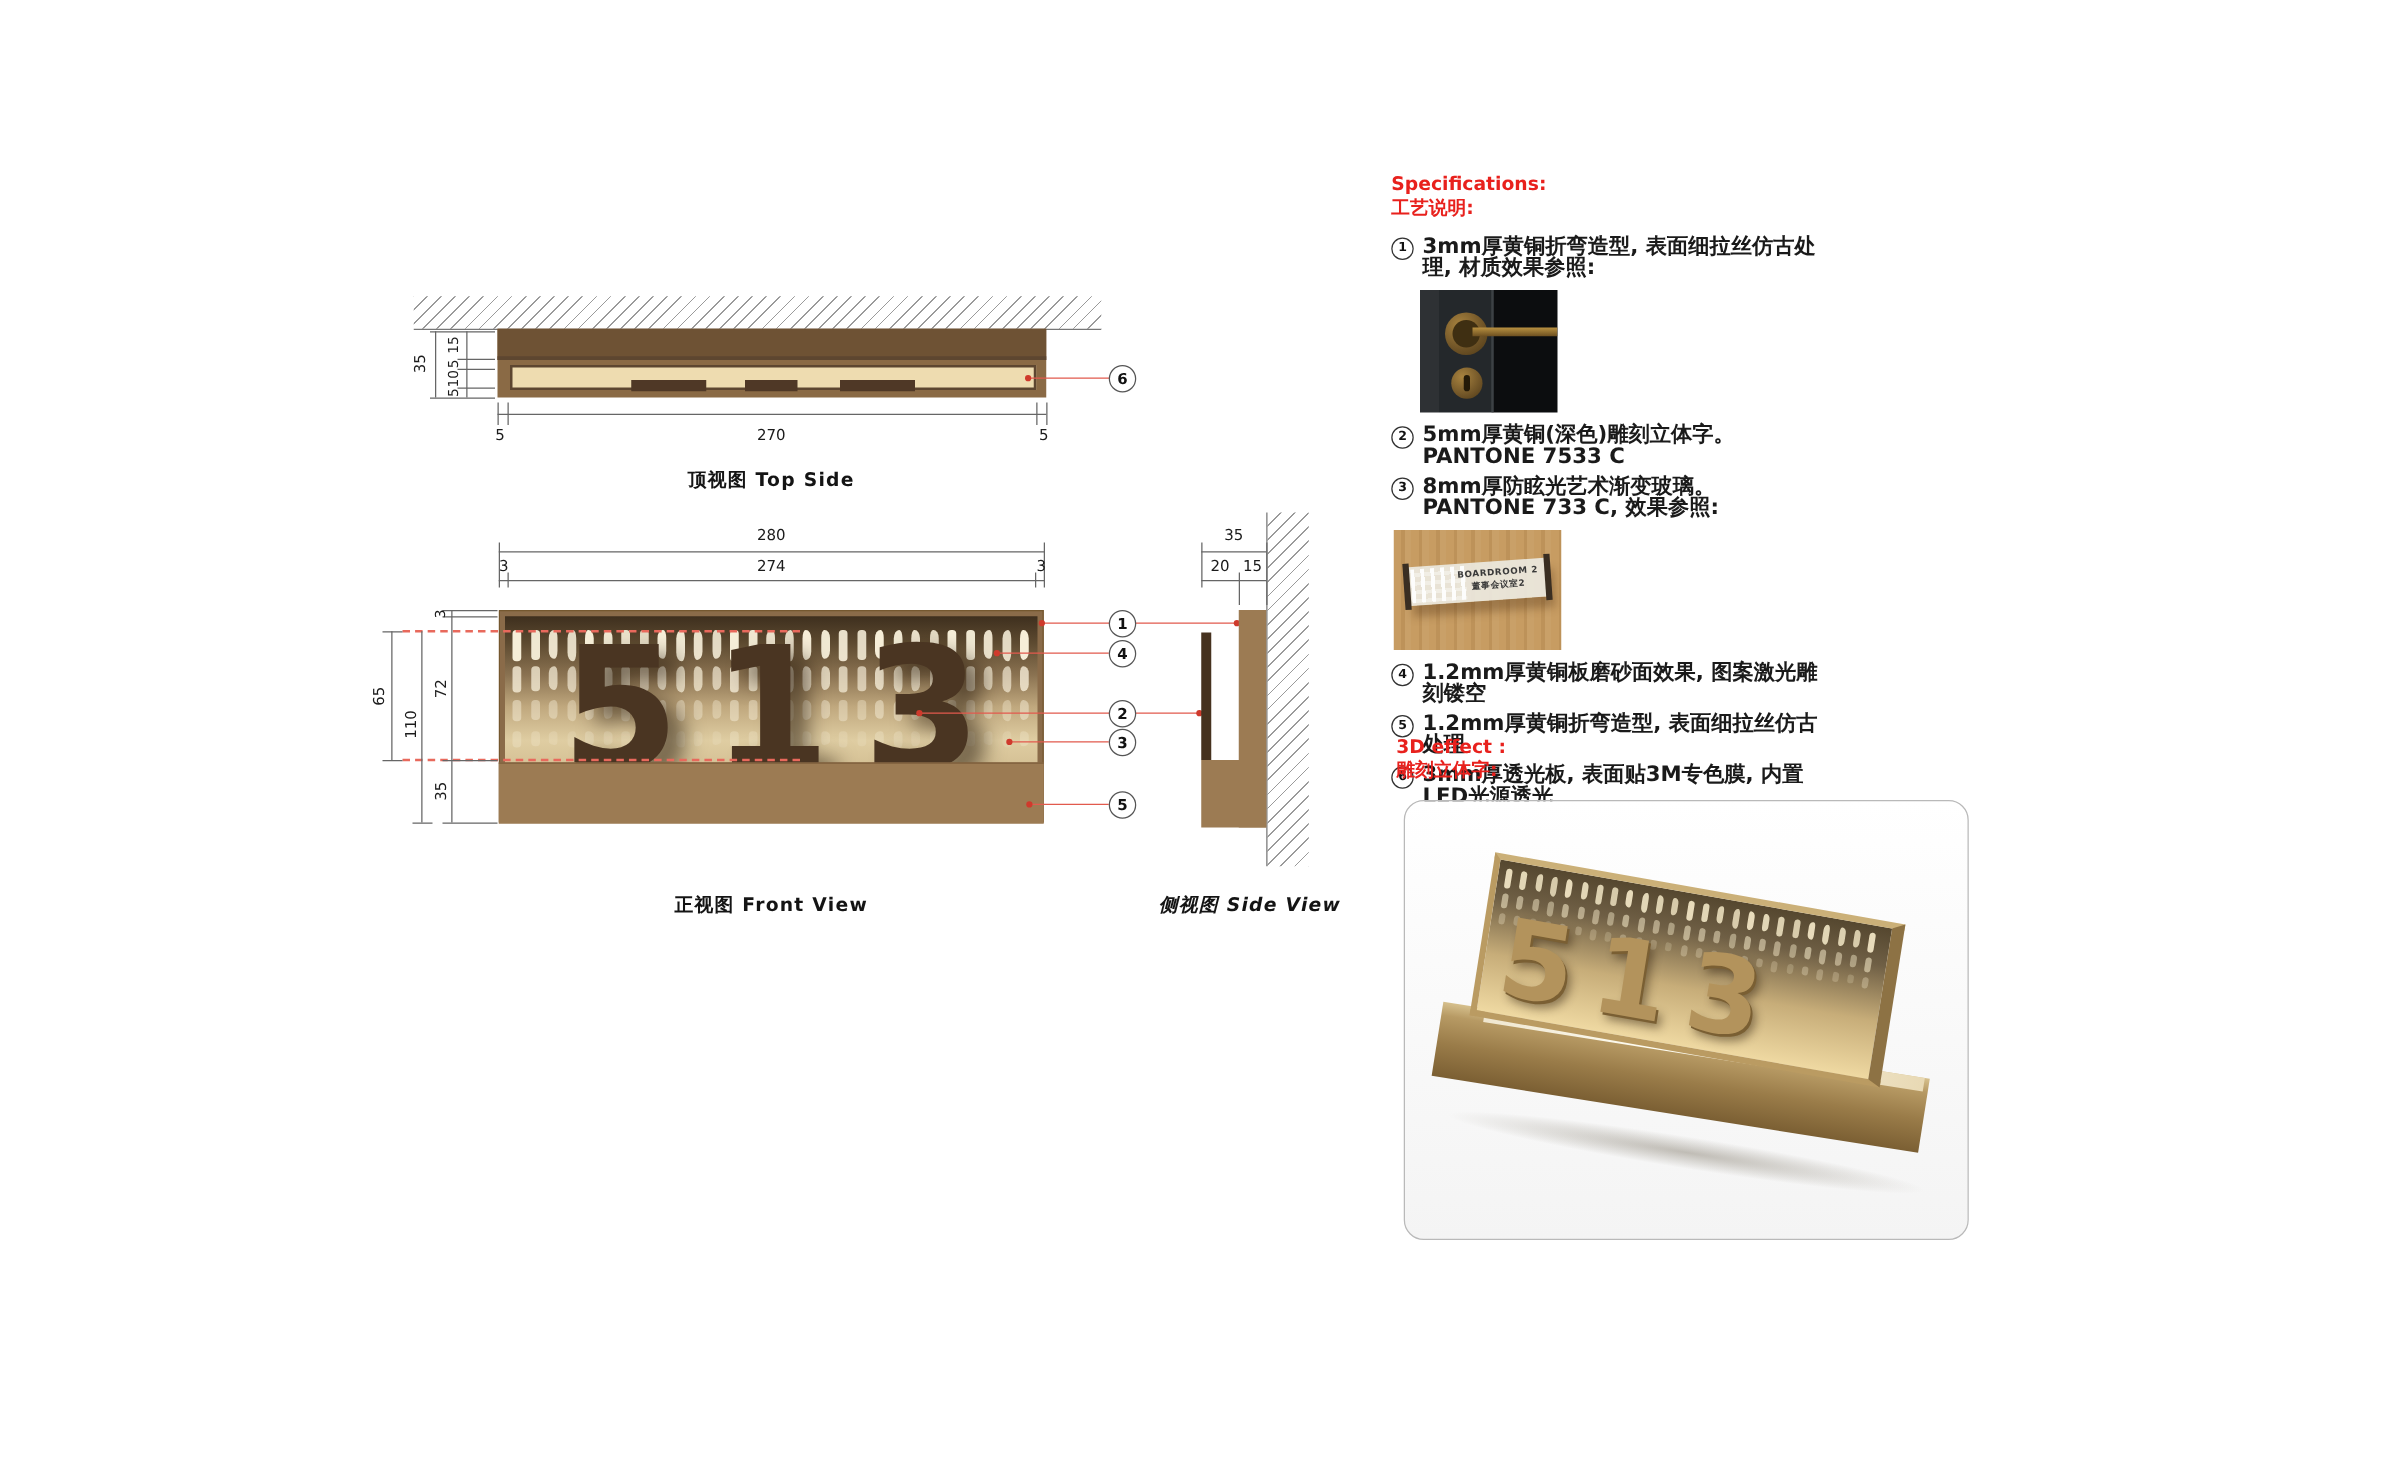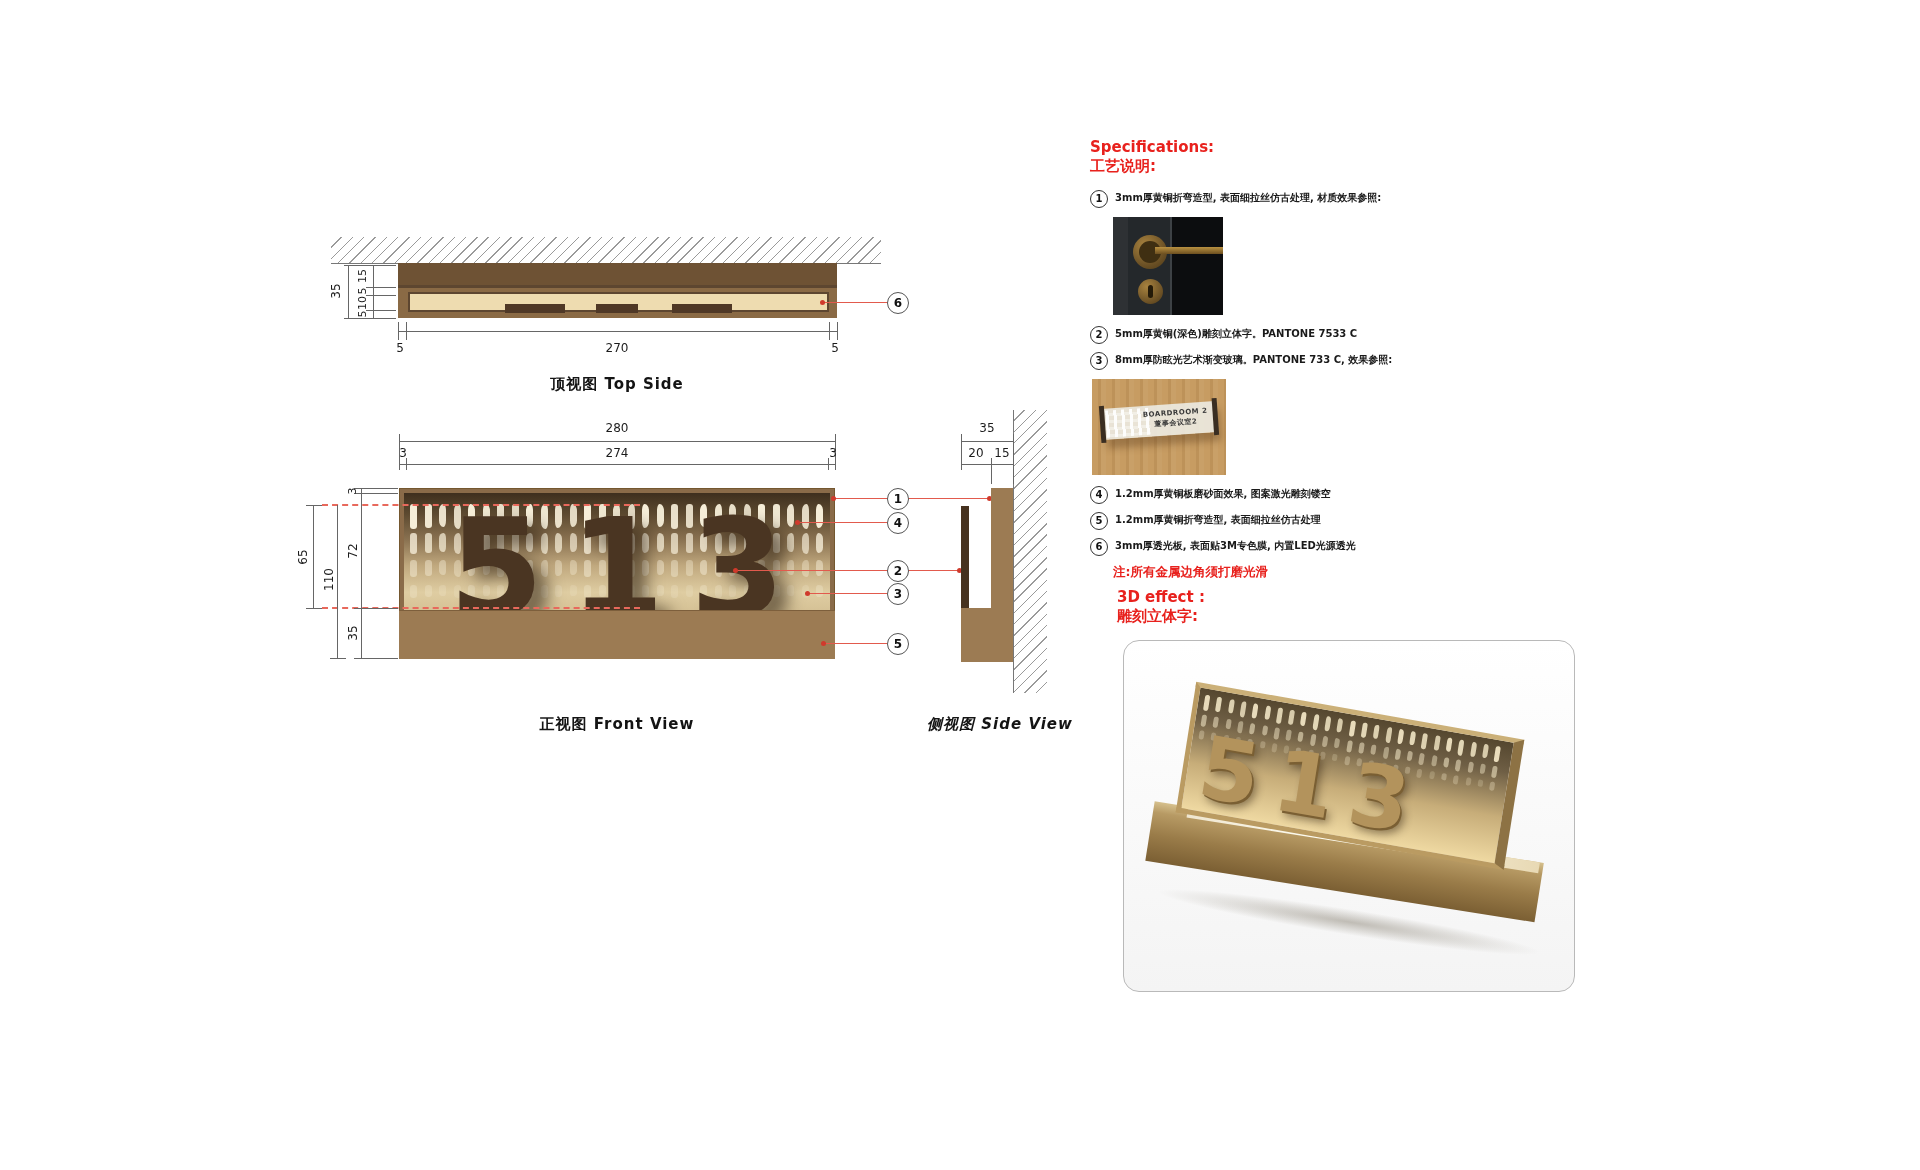--- a/index.html
+++ b/index.html
@@ -37,26 +37,26 @@
     background:linear-gradient(180deg,#3e2f1e 0%,#5d4a30 18%,#8a7251 40%,#c0a87e 62%,#dfcda2 85%,#d6c296 100%);}
   .pdash{position:absolute;background:#f6eed8;}
   .fv-number{position:absolute;font-weight:bold;font-size:136px;line-height:1;color:#4a3522;
     text-align:center;letter-spacing:26px;text-indent:26px;
     text-shadow:14px 10px 16px rgba(35,22,10,.55);}
   .fv-bottom{position:absolute;background:#9c7b53;border-top:1px solid #7d5f3c;}
   
   .sv-brown{position:absolute;background:#9c7b53;}
   .sv-plate{position:absolute;background:#46321f;}
   
-  .specs{position:absolute;left:1090px;top:138px;width:345px;}
+  .specs{position:absolute;left:1113px;top:138px;width:345px;}
   .spec-title{color:#e8211d;font-weight:bold;font-size:15px;line-height:19px;}
   .spec-item{display:flex;gap:7px;margin-top:7px;align-items:flex-start;}
   .spec-ico{flex:0 0 16px;width:16px;height:16px;border:1px solid #333;border-radius:50%;
     text-align:center;line-height:16px;font-size:10px;font-weight:bold;color:#111;margin-top:1px;}
-  .spec-text{font-size:10px;font-weight:bold;color:#1a1a1a;line-height:17px;}
+  .spec-text{font-size:17px;font-weight:bold;color:#1a1a1a;line-height:17px;}
   .spec-note{color:#e8211d;font-weight:bold;font-size:12.5px;margin:8px 0 0 23px;}
   
   .door-img{position:relative;width:110px;height:98px;margin:9px 0 10px 23px;overflow:hidden;
     background:linear-gradient(90deg,#2e3134 0 14%,#24282b 14% 52%,#0c0d0f 52% 100%);}
   .door-edge{position:absolute;left:52%;top:0;bottom:0;width:2px;background:#3d4145;}
   .door-rosette{position:absolute;left:20px;top:18px;width:34px;height:34px;border-radius:50%;
     background:radial-gradient(circle at 35% 30%,#a8833f,#6d5226 60%,#4c3816);}
   .door-rosette-in{position:absolute;left:6px;top:6px;width:22px;height:22px;border-radius:50%;background:#3f2f12;}
   .door-lever{position:absolute;left:42px;top:30px;width:68px;height:7px;
     background:linear-gradient(180deg,#b99141,#6d4f20);}

